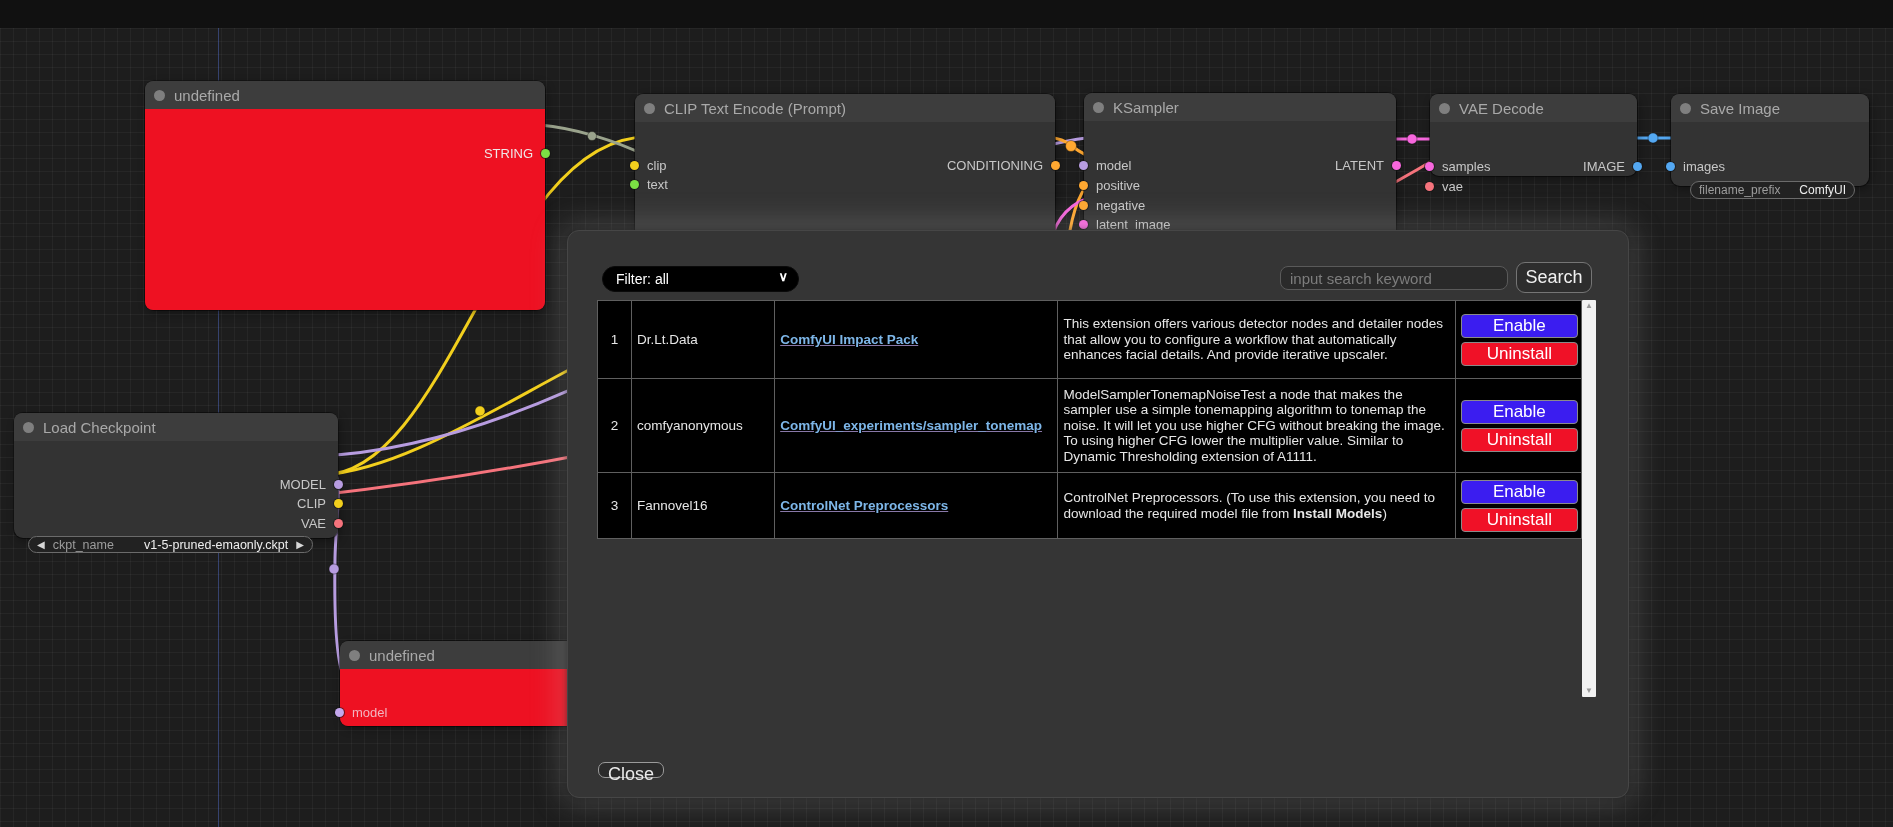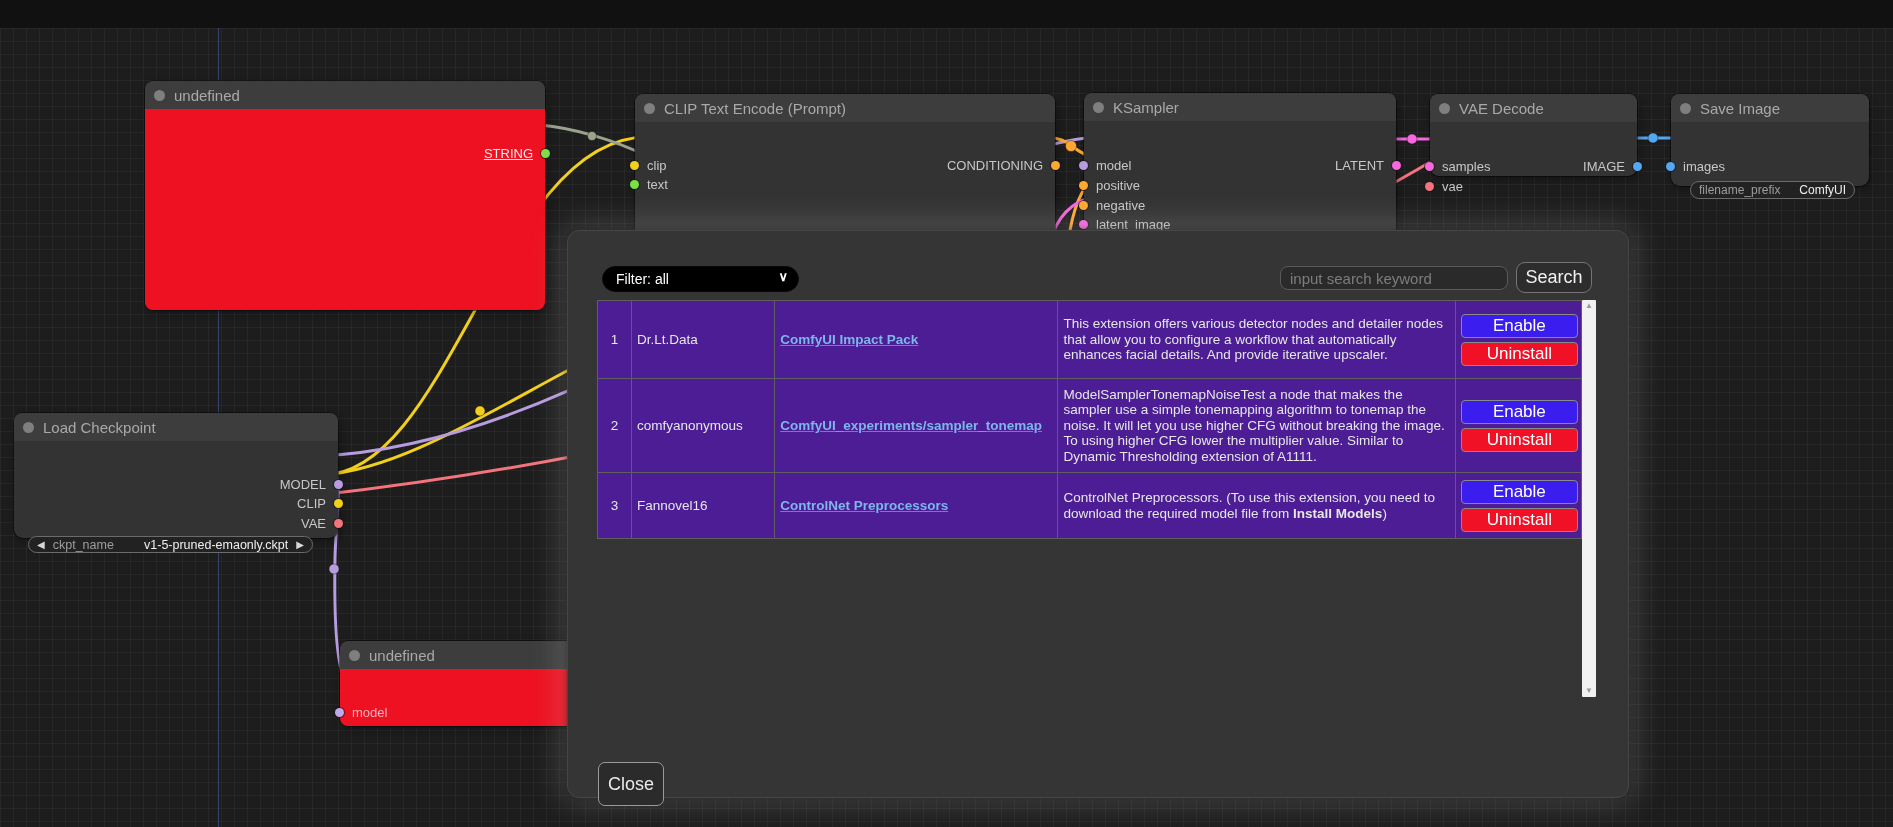--- a/index.html
+++ b/index.html
@@ -58,36 +58,36 @@
     background:#2a2a2a;border:1px solid #5a5a5a;border-radius:8px;color:#d0d0d0;font-size:15px;
     padding:0 9px;font-family:"Liberation Sans",sans-serif;}
   .search-input::placeholder{color:#7d7d7d;}
   .search-btn{position:absolute;left:948px;top:31px;width:76px;height:31px;
     background:#2d2d2d;border:1px solid #757575;border-radius:9px;color:#f0f0f0;font-size:18px;
     font-family:"Liberation Sans",sans-serif;}
   .grid-wrap{position:absolute;left:29px;top:69px;width:999px;height:397px;}
   table.ext{border-collapse:collapse;width:985px;table-layout:fixed;}
   table.ext th{background:#000;color:#fff;font-size:13.5px;font-weight:bold;height:19px;
     border:1px solid #5f5f5f;padding:0;}
-  table.ext td{background:#4c1d95;border:1px solid #5f5f5f;color:#e6e6e6;font-size:13.5px;
+  table.ext td{background:#000000;border:1px solid #5f5f5f;color:#e6e6e6;font-size:13.5px;
     padding:2px 5px;vertical-align:middle;}
   td.c-id{text-align:center;}
   td.c-desc{line-height:15.6px;padding:3px 6px;vertical-align:top;}
   a.extlink{color:#7db6e8;font-weight:bold;text-decoration:underline;text-decoration-color:#8878a8;}
   td.c-install{text-align:center;padding:2px 4px;}
   .btn-enable,.btn-uninstall{display:block;width:117px;height:24px;margin:4px auto;
     border:1px solid #8a8a8a;border-radius:4px;color:#fff;font-size:17px;line-height:20px;
     font-family:"Liberation Sans",sans-serif;}
   .btn-enable{background:#3b1df0;}
   .btn-uninstall{background:#f01127;}
   .vscroll{position:absolute;right:0;top:0;width:14px;height:397px;background:#f2f2f2;border-radius:1px;}
   .vscroll .sarr{position:absolute;left:0;width:14px;text-align:center;color:#9a9a9a;font-size:8px;line-height:12px;}
   .vscroll .sarr.up{top:0;}
   .vscroll .sarr.down{bottom:0;}
-  .close-btn{position:absolute;left:30px;top:531px;width:66px;height:44px;
+  .close-btn{position:absolute;left:30px;top:531px;width:66px;height:16px;
     background:#2b2b2b;border:1px solid #9a9a9a;border-radius:7px;color:#eaeaea;font-size:18px;
     font-family:"Liberation Sans",sans-serif;}
 </style>
 </head>
 <body>
 
 <div id="stage">
   <div class="axis-v"></div>
   <div class="axis-h"></div>
   <div class="bottom-band"></div>
@@ -111,21 +111,21 @@
     <circle cx="1412" cy="111" r="5" fill="#f767dd" stroke="rgba(0,0,0,.35)"></circle>
     <circle cx="1653" cy="110" r="5" fill="#54a8f2" stroke="rgba(0,0,0,.35)"></circle>
   </svg>
 
   <div class="node" style="left:145px;top:53px;width:400px;height:229px;">
     <div class="ntitle">
       <span class="tdot"></span>
       <span>undefined</span>
     </div>
     <div class="nbody red">
-      <div class="port out onred" style="top:36px;text-decoration:underline;">
+      <div class="port out onred" style="top:36px;">
         <span class="pdot c-green"></span>
         <span>STRING</span>
       </div>
     </div>
   </div>
 
   <div class="node" style="left:635px;top:66px;width:420px;height:240px;">
     <div class="ntitle">
       <span class="tdot"></span>
       <span>CLIP Text Encode (Prompt)</span>

